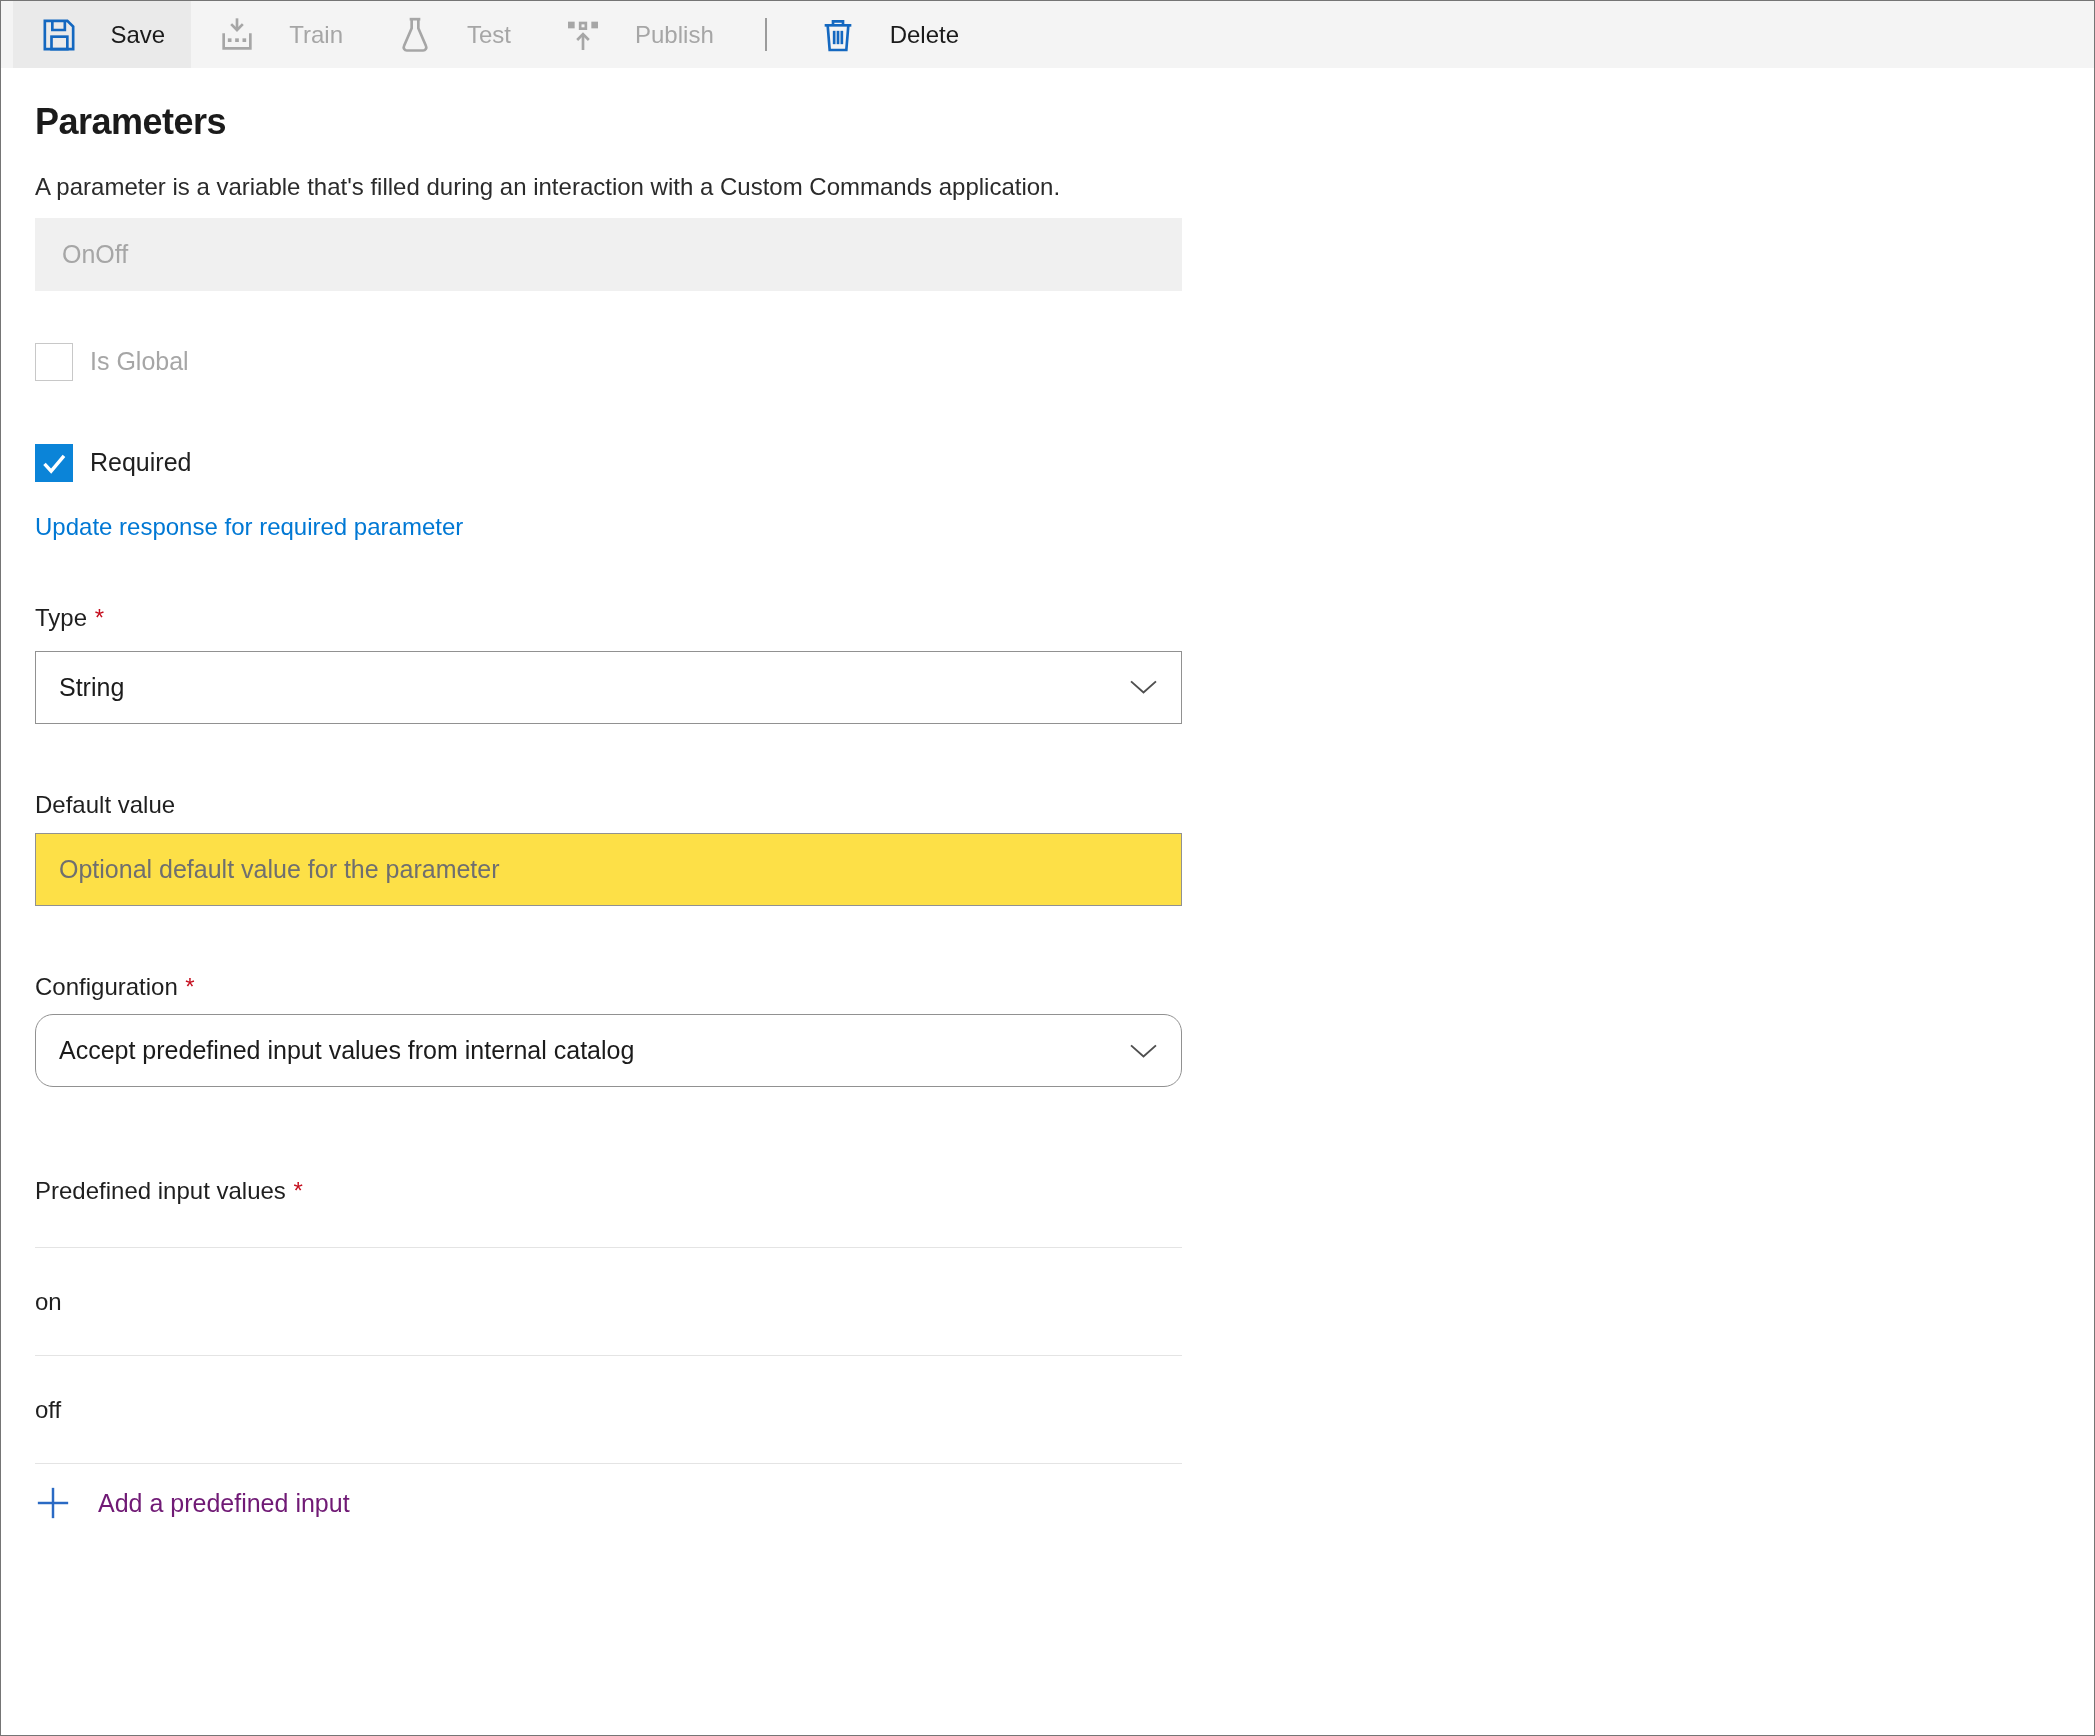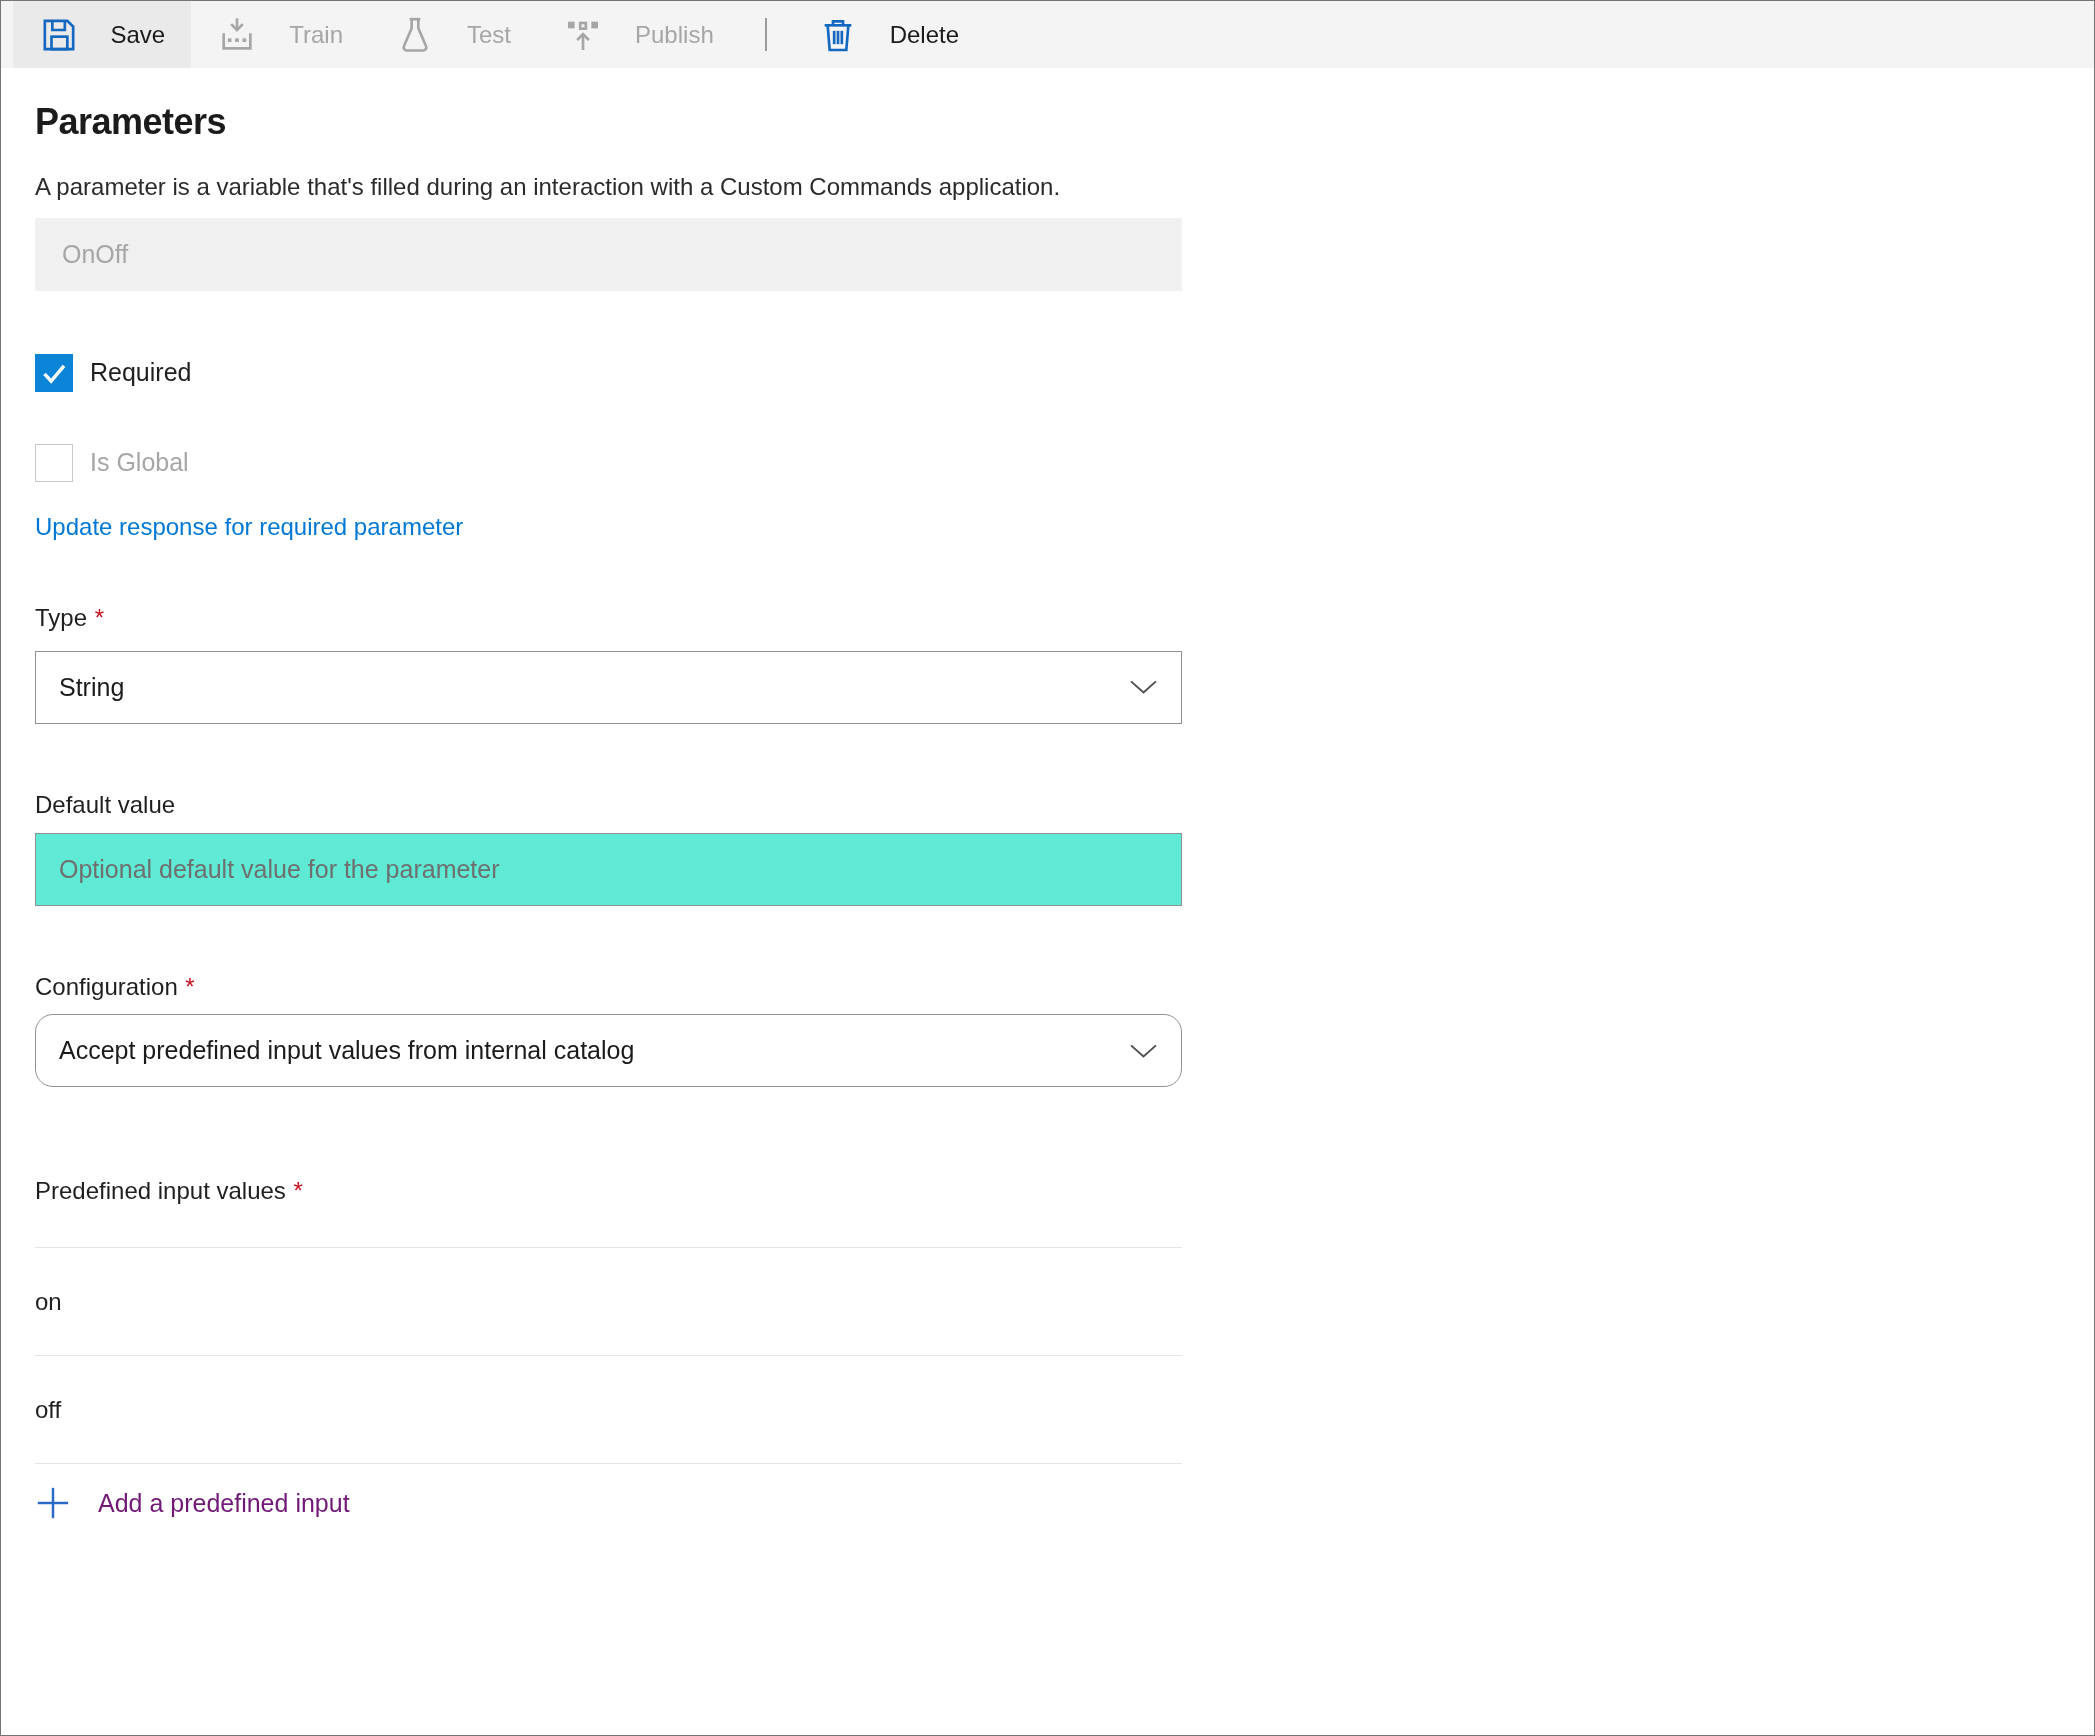--- a/index.html
+++ b/index.html
@@ -21,21 +21,21 @@
   .page-desc{margin:30px 0 0;font-size:24px;color:#2b2b2b;}
   .field-label{font-size:24px;color:#1f1f1f;}
   .field-label.dim{color:#a6a6a6;}
   .req{color:#c50f1f;margin-left:7.6px;}
   .lbl-name{margin-top:57px;}
   .lbl-type{margin-top:63px;}
   .lbl-default{margin-top:67px;}
   .lbl-config{margin-top:67px;}
   .lbl-predef{margin-top:90px;}
   .tbox{width:1147px;height:73px;box-sizing:border-box;font-size:25px;}
-  input.tbox{border:1.9px solid #919191;background:#5eead4;padding:0 23px;color:#1b1b1b;outline:none;display:block;}
+  input.tbox{border:1.9px solid #919191;background:#fde047;padding:0 23px;color:#1b1b1b;outline:none;display:block;}
   input.tbox::placeholder{color:#6f6f6f;opacity:1;}
   input.tbox:disabled{background:#f0f0f0;border:none;color:#a6a6a6;padding:0 27px;}
   .input-name{margin-top:17px;}
   .input-default{margin-top:14.3px;}
   .dropdown{border:1.9px solid #919191;background:#fff;display:flex;align-items:center;justify-content:space-between;padding:0 23px;cursor:pointer;}
   .dropdown .dd-value{color:#1b1b1b;}
   .dd-type{margin-top:19px;}
   .dd-config{margin-top:13.4px;border-radius:18px;}
   
   .cb-row{display:flex;align-items:center;gap:17px;}
@@ -127,33 +127,33 @@
   <div class="content">
 
     <h1 class="page-title">Parameters</h1>
 
     <div class="page-desc">A parameter is a variable that's filled during an interaction with a Custom Commands application.</div>
 
     
     <input class="tbox input-name" disabled="" value="OnOff" style="">
 
     
+    <div class="cb-row row-isglobal">
+      <div class="cb unchecked"></div>
+      <div class="cb-label dim">Is Global</div>
+    </div>
+
+    
     <div class="cb-row row-required">
       <div class="cb checked">
         <svg width="38" height="38" viewBox="0 0 40 40" fill="none" stroke="#ffffff" stroke-width="3.6">
           <polyline points="10,21 17,28.5 30.5,12.5"></polyline>
         </svg>
       </div>
       <div class="cb-label">Required</div>
-    </div>
-
-    
-    <div class="cb-row row-isglobal">
-      <div class="cb unchecked"></div>
-      <div class="cb-label dim">Is Global</div>
     </div>
 
     <a class="link">Update response for required parameter</a>
 
     
     <div class="field-label lbl-type">
       <span>Type</span><span class="req">*</span>
     </div>
     <div class="tbox dropdown dd-type">
       <span class="dd-value">String</span>

